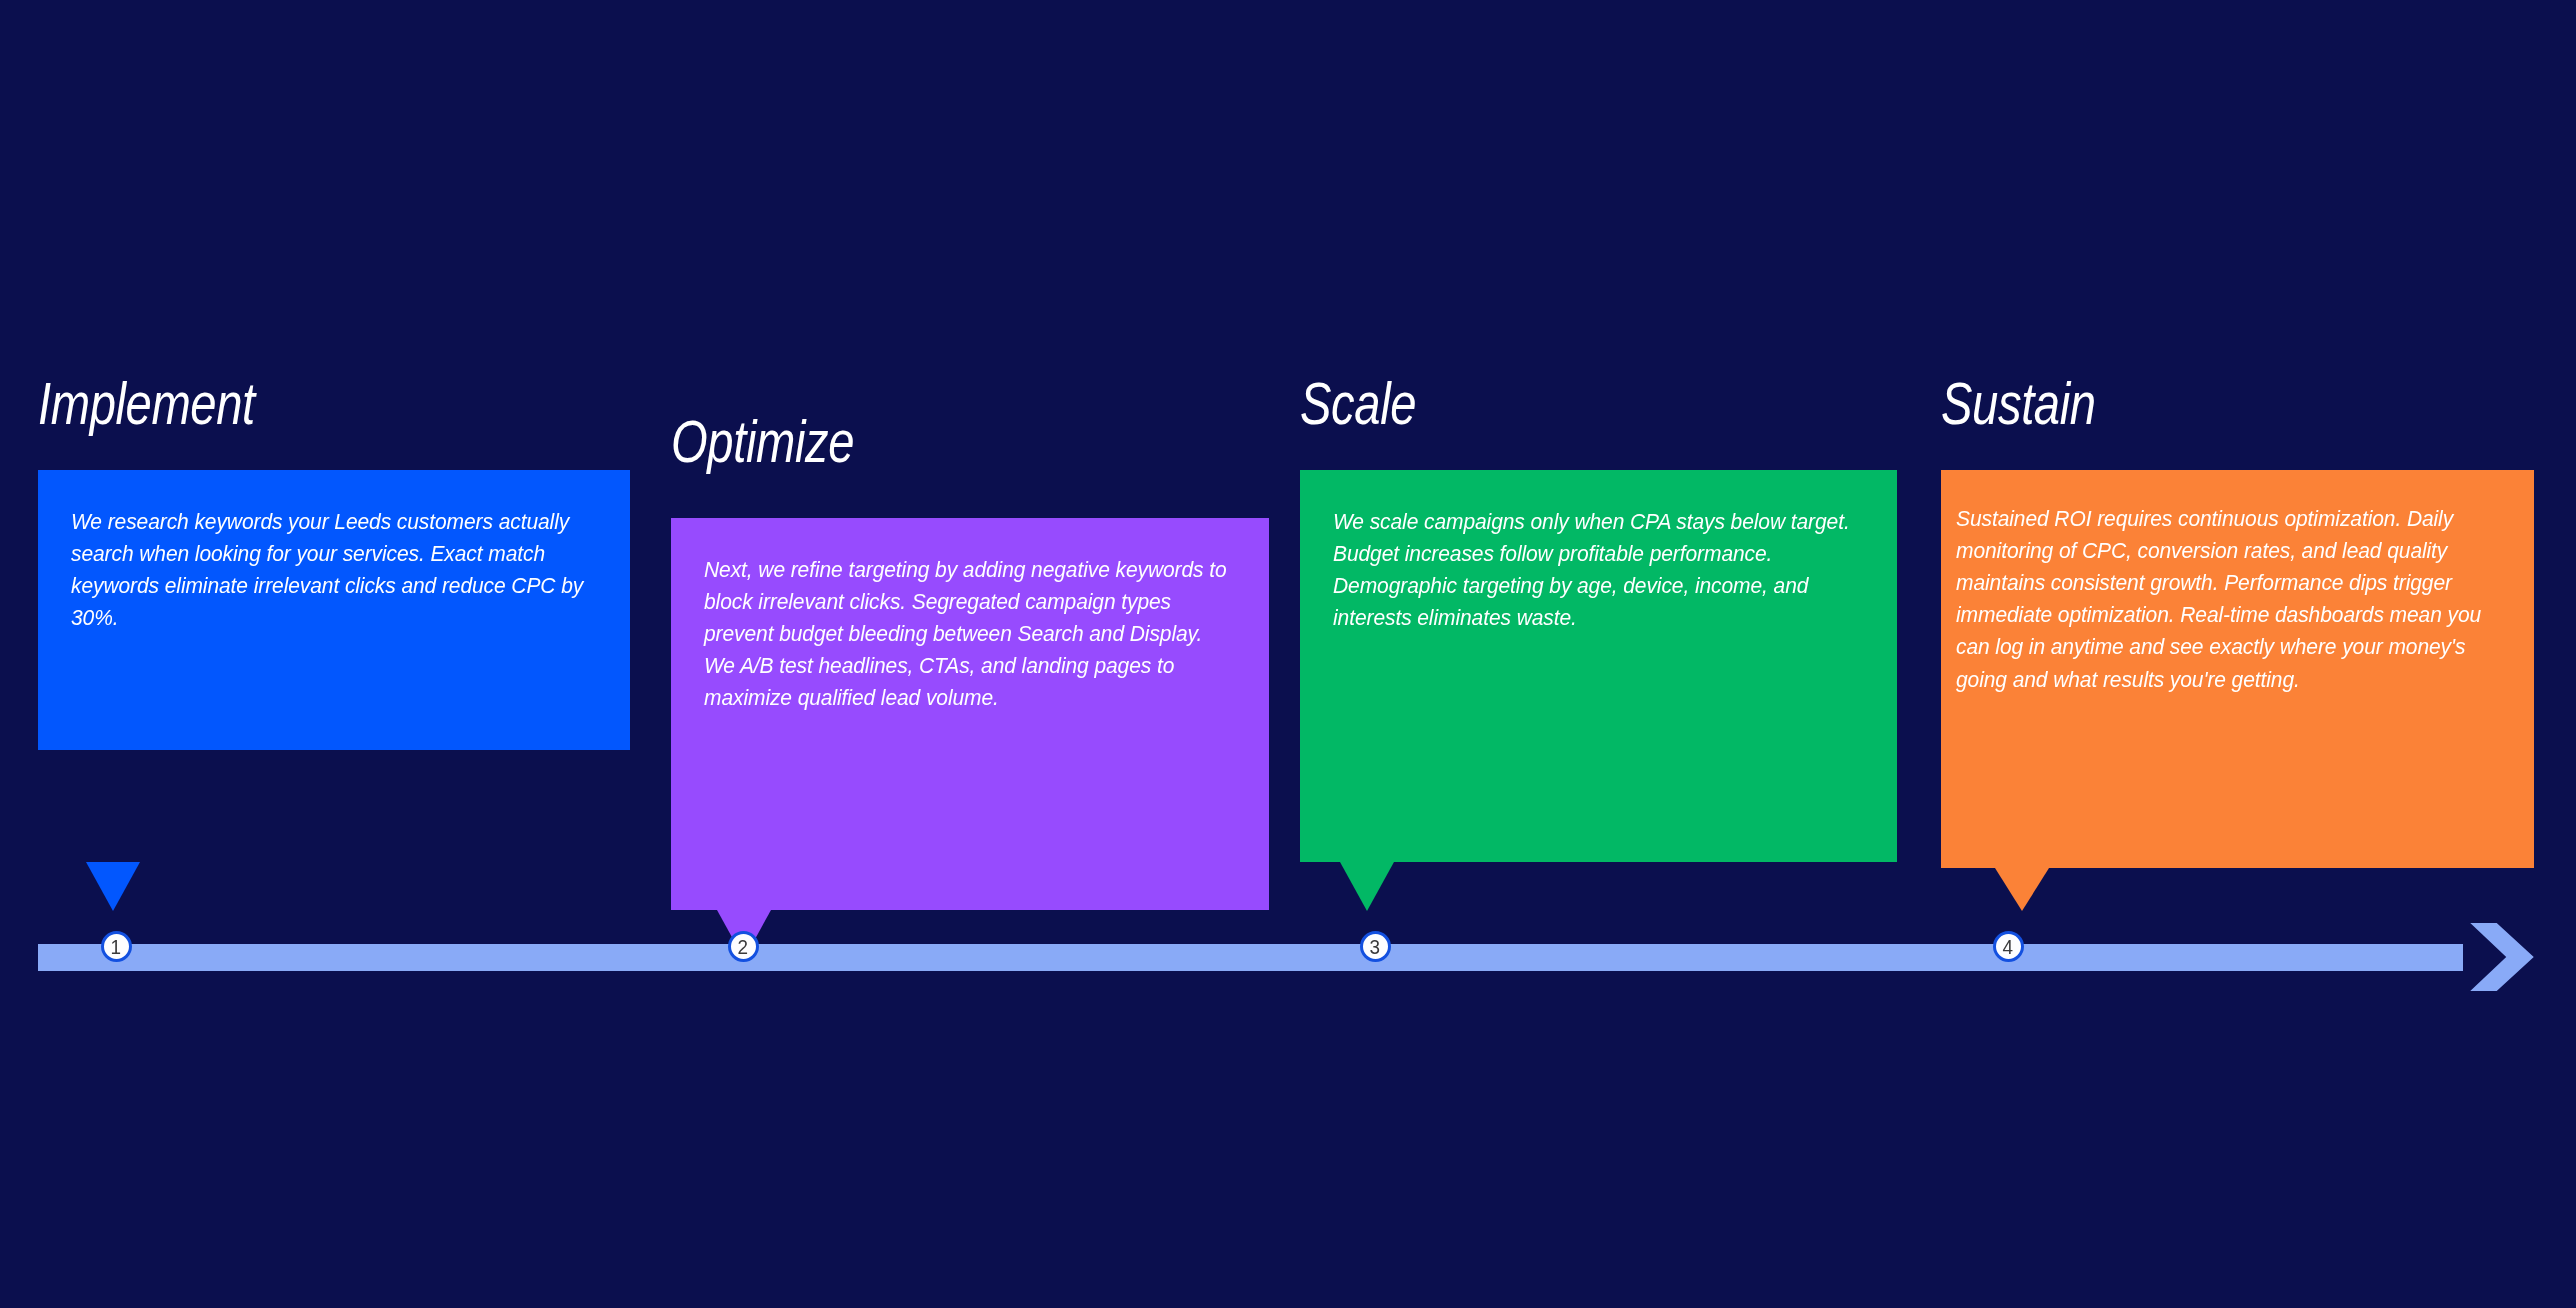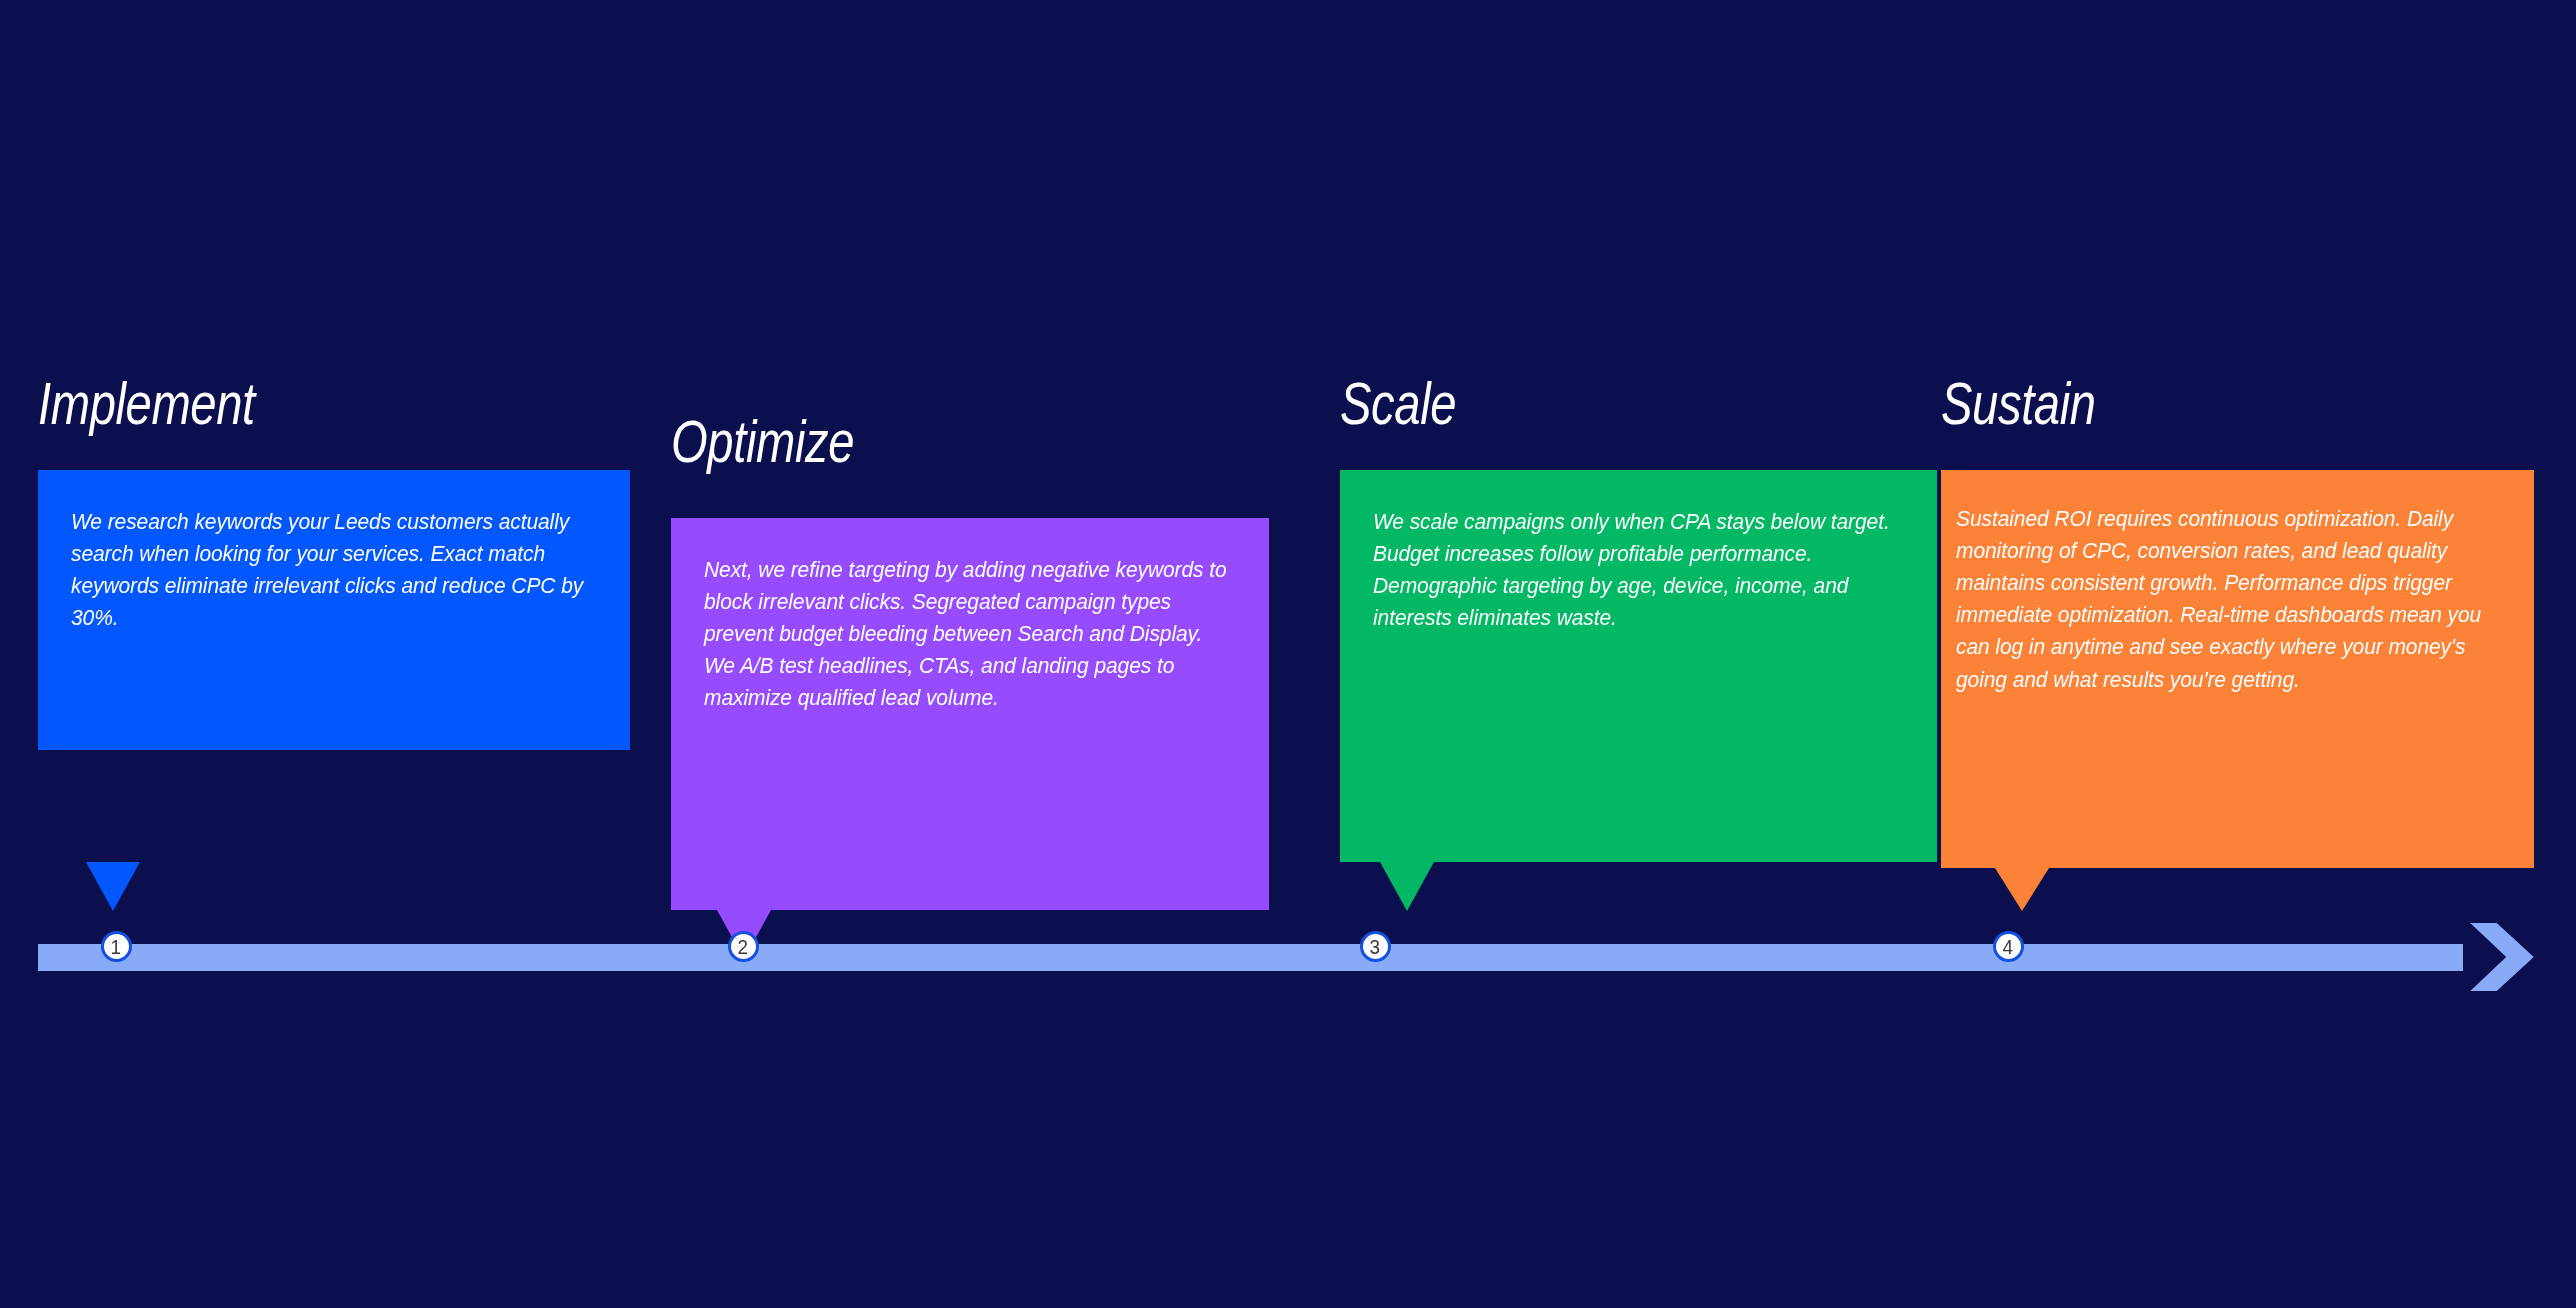--- a/index.html
+++ b/index.html
@@ -128,21 +128,21 @@
   </div>
 
   <div class="step" style="left:671px; width:598px;margin-top:48px;">
     <div class="step-heading" style="top:365px;">Optimize</div>
     <div class="step-card" style="top:470px; width:598px; height:392px; background:#974BFE; padding:36px 33px 8px 33px;">
       <span class="step-card-text" style="width:555px;">Next, we refine targeting by adding negative keywords to block irrelevant clicks. Segregated campaign types prevent budget bleeding between Search and Display. We A/B test headlines, CTAs, and landing pages to maximize qualified lead volume.</span>
     </div>
     <div class="step-pointer" style="top:862px; left:46px; border-top:49px solid #974BFE;"></div>
   </div>
 
-  <div class="step" style="left:1340px; width:597px;">
+  <div class="step" style="left:1300px; width:597px;">
     <div class="step-heading" style="top:375px;">Scale</div>
     <div class="step-card" style="top:470px; width:597px; height:392px; background:#02B865; padding:36px 33px 0 33px;">
       <span class="step-card-text" style="width:554px;">We scale campaigns only when CPA stays below target. Budget increases follow profitable performance. Demographic targeting by age, device, income, and interests eliminates waste.</span>
     </div>
     <div class="step-pointer" style="top:862px; left:40px; border-top:49px solid #02B865;"></div>
   </div>
 
   <div class="step" style="left:1941px; width:593px;">
     <div class="step-heading" style="top:375px;">Sustain</div>
     <div class="step-card" style="top:470px; width:593px; height:398px; background:#FB8237; padding:33px 31px 0 15px;">

